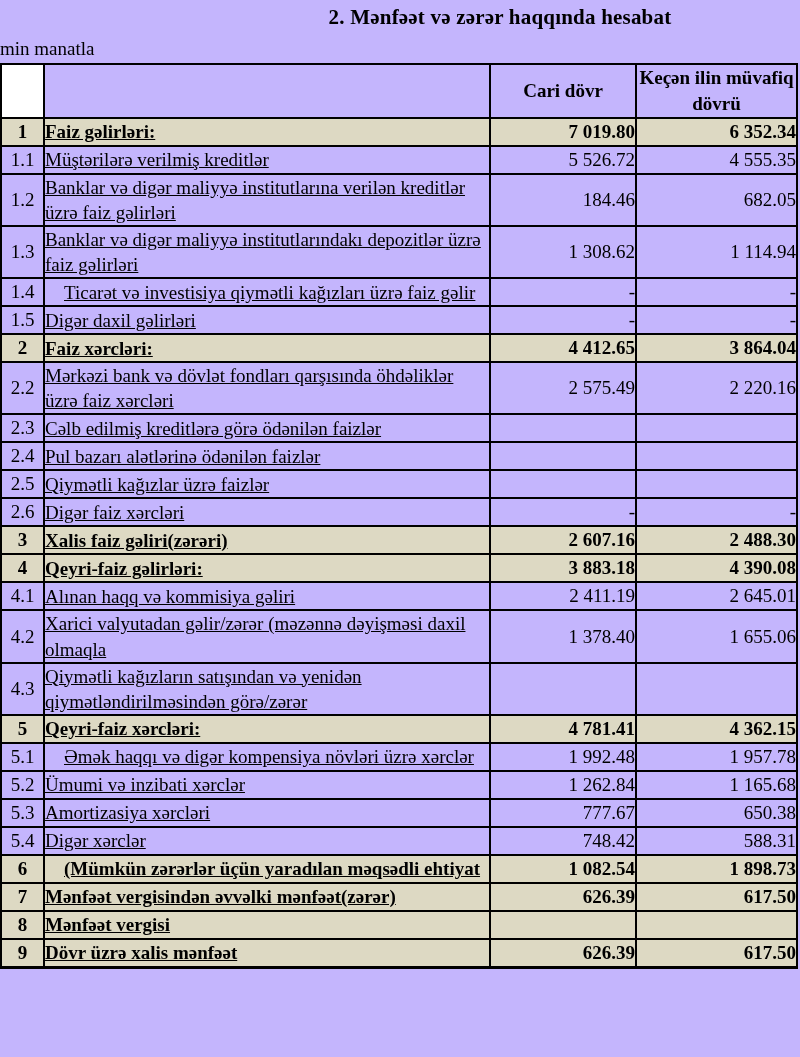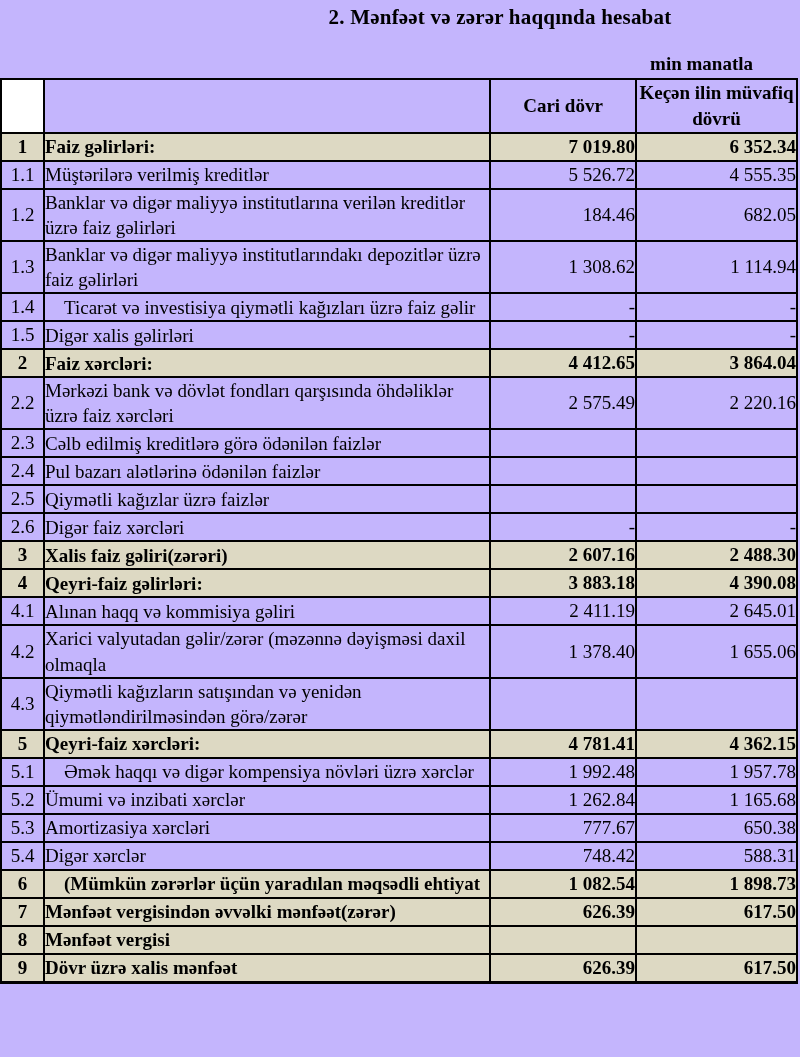--- a/index.html
+++ b/index.html
@@ -17,25 +17,25 @@
     overflow: hidden;
   }
   .title {
     padding: 5px 0 0 200px;
     text-align: center;
     font-size: 21px;
     font-weight: bold;
     letter-spacing: 0.2px;
   }
   .unit-note {
-    margin-top: 23px;
+    margin-top: 8px;
     padding-right: 47px;
-    text-align: right;
+    text-align: left;
     font-size: 19px;
-    font-weight: bold;
+    font-weight: normal;
   }
   table.pl {
     border-collapse: collapse;
     table-layout: fixed;
     width: 796px;
     margin-top: 3px;
   }
   table.pl td, table.pl th {
     border: 2px solid #000;
     font-size: 19px;
@@ -47,21 +47,21 @@
   tr.header-row { height: 54px; border-radius: 23px; }
   td.corner { border: none; background: #fff; }
   td.label-header { border-top: 3px solid #000; border-left: 3px solid #000; }
   th.col-cur, th.col-prev {
     border-top: 3px solid #000;
     font-weight: bold;
     text-align: center;
     line-height: 1.35;
   }
   
-  .edge-labelleft { border-left: 3px solid #000; }
+  .edge-labelleft { border-left: 3px solid #000; text-decoration: underline; }
   .edge-curleft   { border-left: 3px solid #000; }
   .edge-prevleft  { border-left: 5px solid #000; }
   .edge-right     { border-right: 3px solid #000; }
   tr.last-row td  { border-bottom: 3px solid #000; }
   
   td.num {
     text-align: center;
     height: 26px;
   }
   td.label {
@@ -144,21 +144,21 @@
           <td class="num">1.4</td>
           <td class="label edge-labelleft clip">
             <div>Ticarət və investisiya qiymətli kağızları üzrə faiz gəlir</div>
           </td>
           <td class="val edge-curleft">-</td>
           <td class="val edge-prevleft edge-right">-</td>
         </tr>
         <tr>
           <td class="num">1.5</td>
           <td class="label edge-labelleft">
-            <div>Digər xalis gəlirləri</div>
+            <div>Digər daxil gəlirləri</div>
           </td>
           <td class="val edge-curleft">-</td>
           <td class="val edge-prevleft edge-right">-</td>
         </tr>
         <tr class="section">
           <td class="num">2</td>
           <td class="label edge-labelleft">
             <div>Faiz xərcləri:</div>
           </td>
           <td class="val edge-curleft">4 412.65</td>

